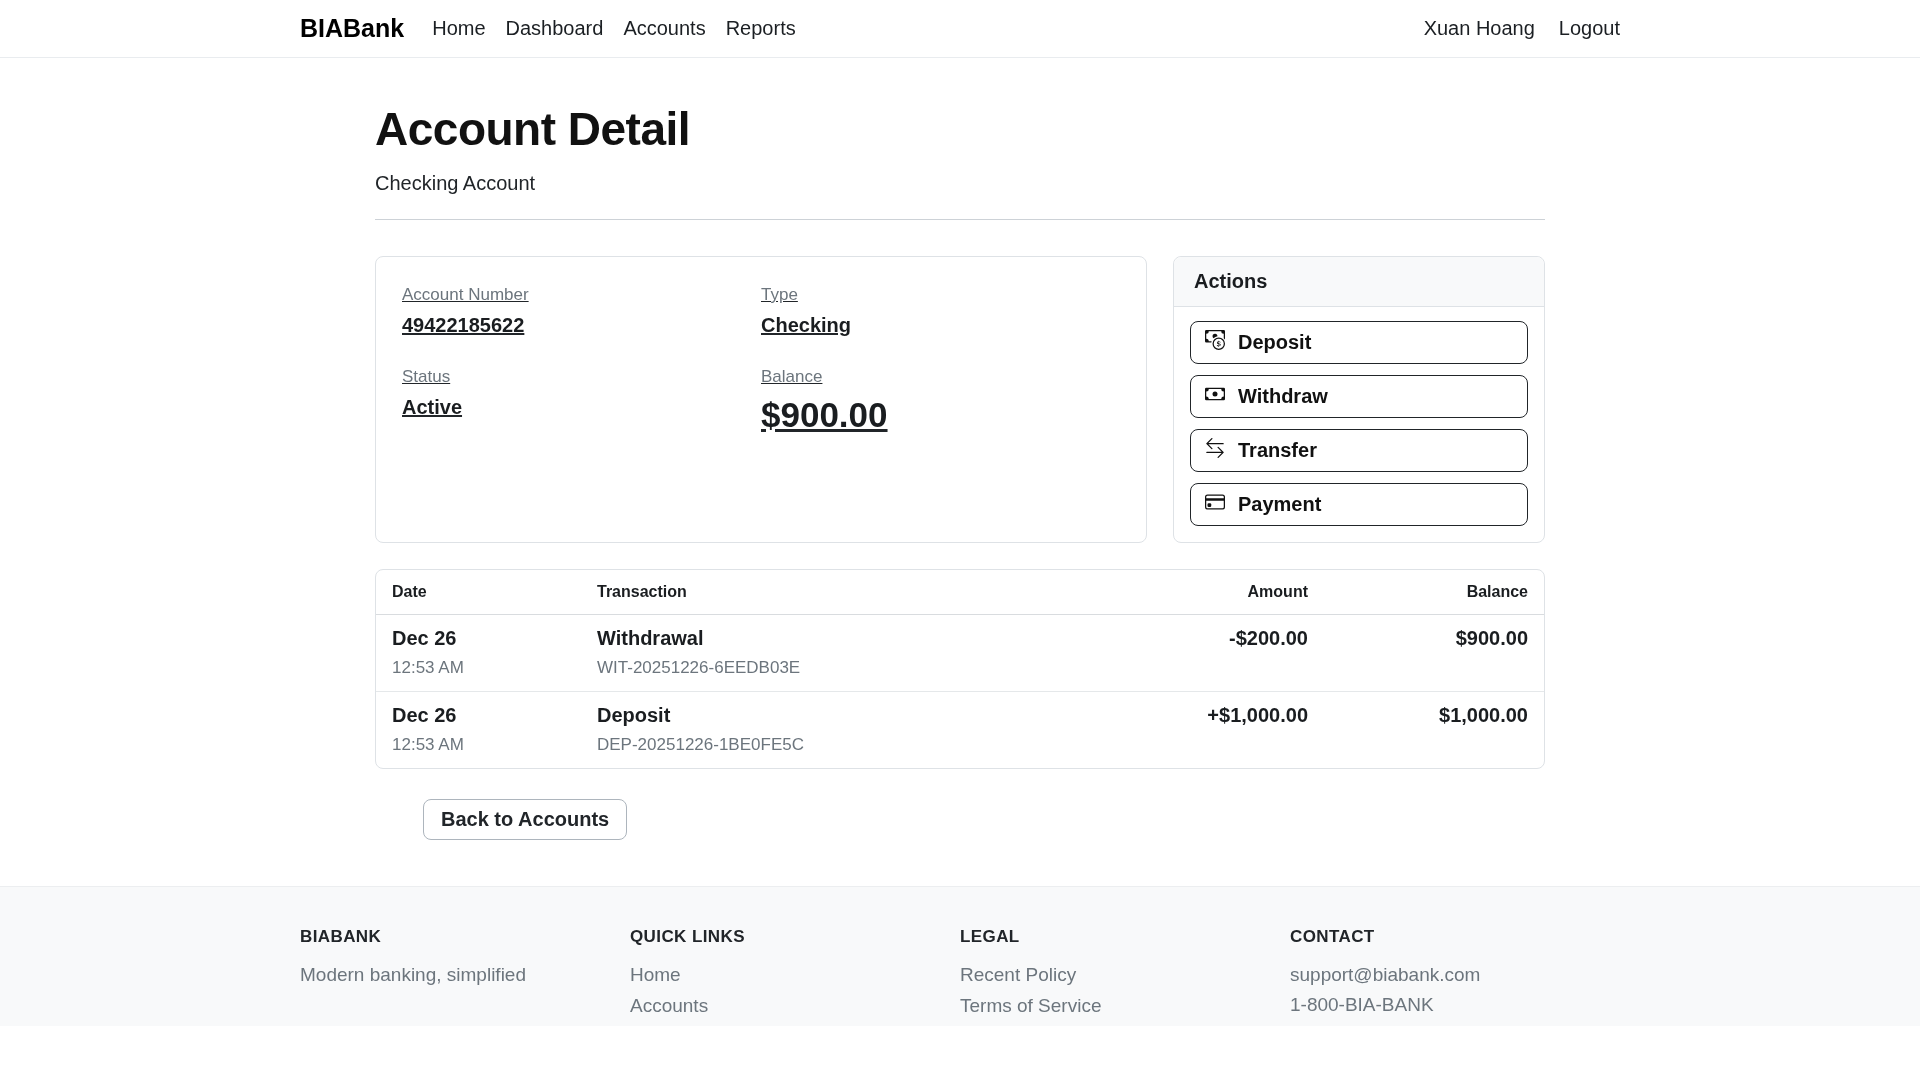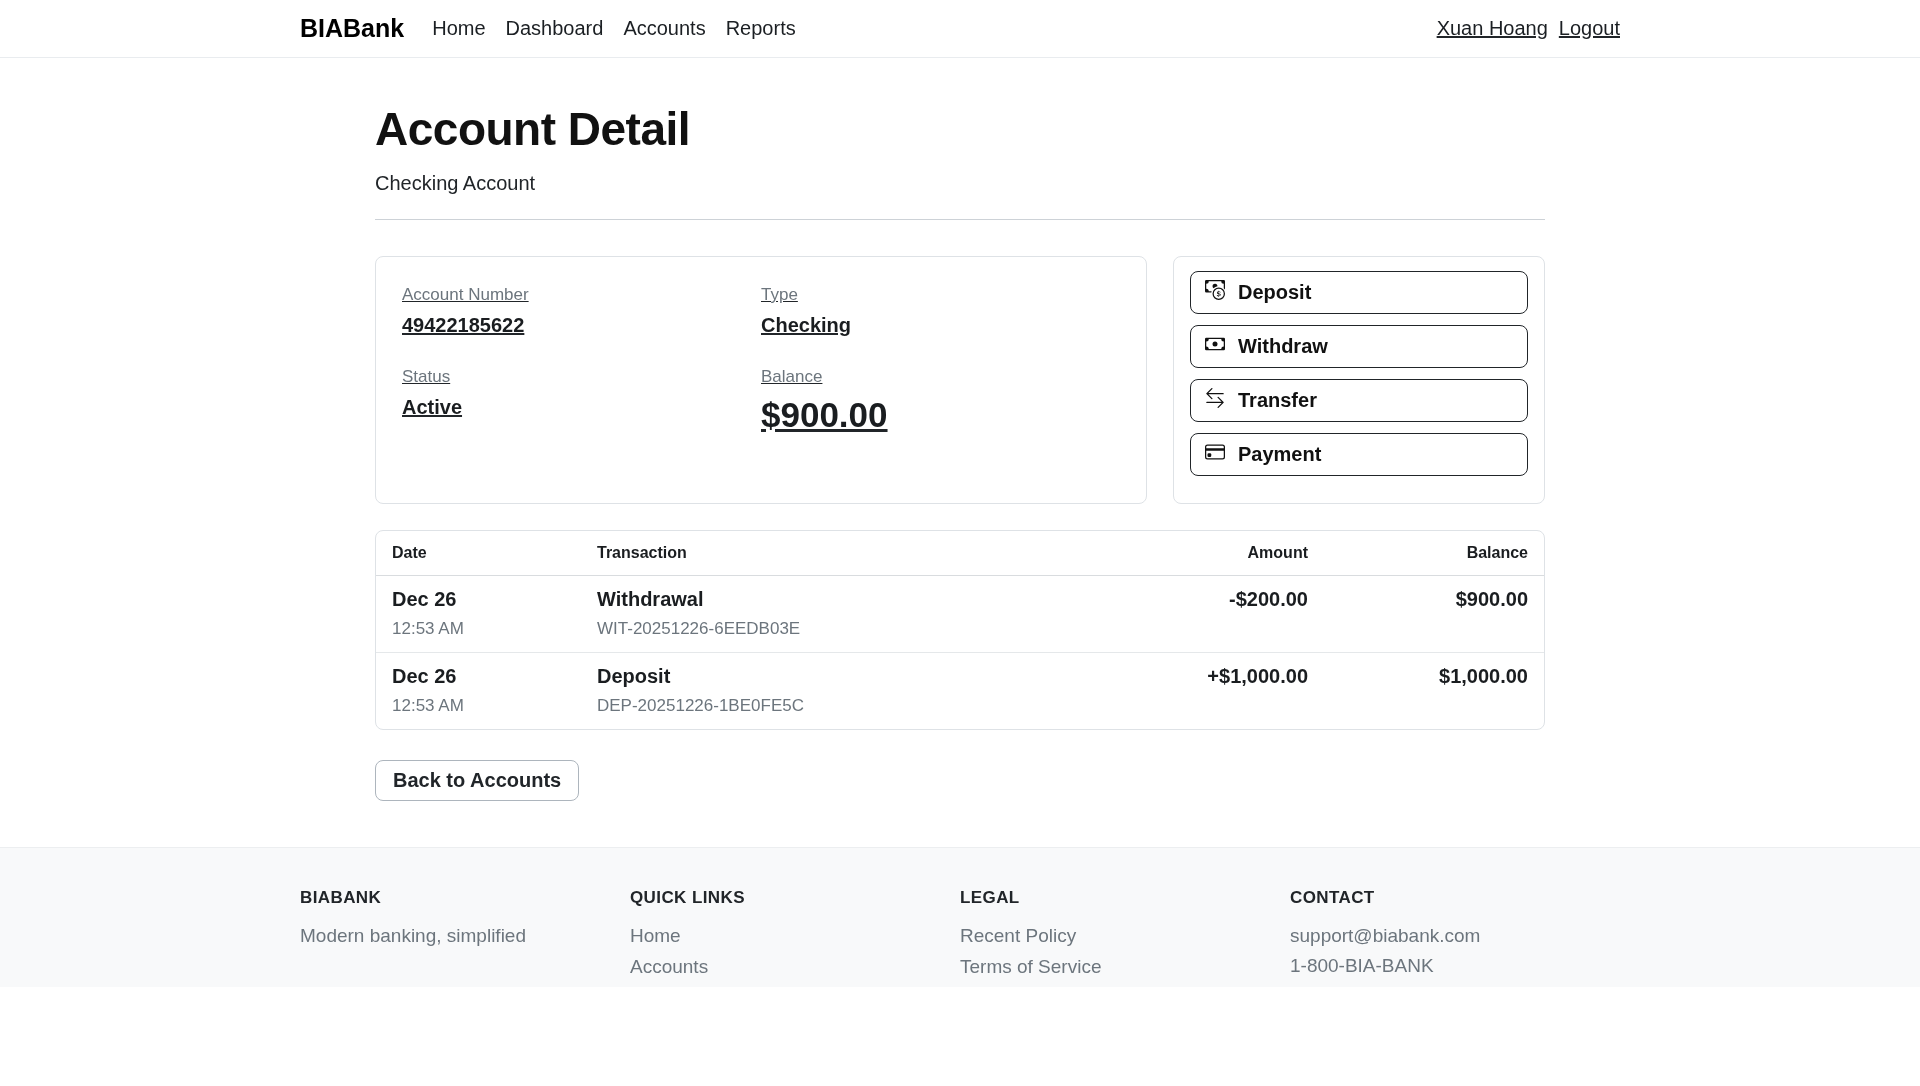--- a/index.html
+++ b/index.html
@@ -23,21 +23,21 @@
   .nav-inner {
     width: 1344px;
     margin: 0 auto;
     padding: 0 12px;
     display: flex;
     align-items: center;
   }
   .brand { font-size: 25px; font-weight: 700; color: #000; margin-right: 28px; cursor: pointer; }
   .nav-links { display: flex; gap: 20px; }
   .nav-link { font-size: 20px; color: #1b1f23; cursor: pointer; }
-  .nav-right { margin-left: auto; display: flex; gap: 11px; align-items: center; text-decoration: underline; }
+  .nav-right { margin-left: auto; display: flex; gap: 24px; align-items: center; }
 
   
   .main { width: 1170px; margin: 0 auto; padding: 44px 0 46px; }
   .page-title { font-size: 46px; font-weight: 700; margin: 0 0 16px; color: #111; letter-spacing: -0.5px; }
   .subtitle { font-size: 20px; margin: 4px 0 24px; color: #212529; }
   .title-divider { border: none; border-top: 1px solid #cdd2d7; margin: 0 0 36px; }
 
   .row { display: flex; gap: 26px; align-items: stretch; }
   .card { background: #fff; border: 1px solid #dee2e6; border-radius: 8px; }
 
@@ -106,20 +106,21 @@
     margin-top: 30px;
     padding: 8px 17px;
     font-size: 20px;
     font-weight: 600;
     border: 1px solid #adb5bd;
     border-radius: 8px;
     background: #fff;
     color: #212529;
     cursor: pointer;
     font-family: inherit;
+    margin-left: 48px;
   }
 
   
   footer { background: #f8f9fa; border-top: 1px solid #eceef0; padding-top: 40px; }
   .footer-inner { width: 1344px; margin: 0 auto; padding: 0 12px; }
   .footer-grid { display: grid; grid-template-columns: repeat(4, 1fr); }
   .footer-heading { font-size: 17px; font-weight: 700; letter-spacing: 0.4px; margin: 0 0 17px; color: #212529; }
   .footer-text { font-size: 19px; color: #6c757d; margin: 0 0 8px; }
   .footer-link { display: block; font-size: 19px; color: #6c757d; margin-bottom: 9px; cursor: pointer; }
 </style>
@@ -162,20 +163,21 @@
         <div class="field-label">Status</div>
         <div class="field-value">Active</div>
       </div>
       <div>
         <div class="field-label">Balance</div>
         <div class="field-value balance">$900.00</div>
       </div>
     </section>
 
     <aside class="card actions-card">
+      <div class="panel-header">Actions</div>
       <div class="actions-body">
 
         <button class="action-btn">
           <span>
             <svg viewBox="0 0 16 16" fill="currentColor" xmlns="http://www.w3.org/2000/svg">
               <path fill-rule="evenodd" d="M11 15a4 4 0 1 0 0-8 4 4 0 0 0 0 8m5-4a5 5 0 1 1-10 0 5 5 0 0 1 10 0"></path>
               <path d="M9.438 11.944c.047.596.518 1.06 1.363 1.116v.44h.375v-.443c.875-.061 1.386-.529 1.386-1.207 0-.618-.39-.936-1.09-1.1l-.296-.07v-1.2c.376.043.614.248.671.532h.658c-.047-.575-.54-1.024-1.329-1.073V8.5h-.375v.45c-.747.073-1.255.522-1.255 1.158 0 .562.378.92 1.007 1.066l.248.061v1.272c-.384-.058-.639-.27-.696-.563h-.668Zm1.36-1.354c-.369-.085-.569-.26-.569-.522 0-.294.216-.514.572-.578v1.1Zm.432.746c.449.104.655.272.655.569 0 .339-.257.571-.709.614v-1.195Z"></path>
               <path d="M1 0a1 1 0 0 0-1 1v8a1 1 0 0 0 1 1h4.083q.088-.517.258-1H3a2 2 0 0 0-2-2V3a2 2 0 0 0 2-2h10a2 2 0 0 0 2 2v3.528c.38.34.717.728 1 1.154V1a1 1 0 0 0-1-1z"></path>
               <path d="M9.998 5.083 10 5a2 2 0 1 0-3.132 1.65 6 6 0 0 1 3.13-1.567"></path>
             </svg>

